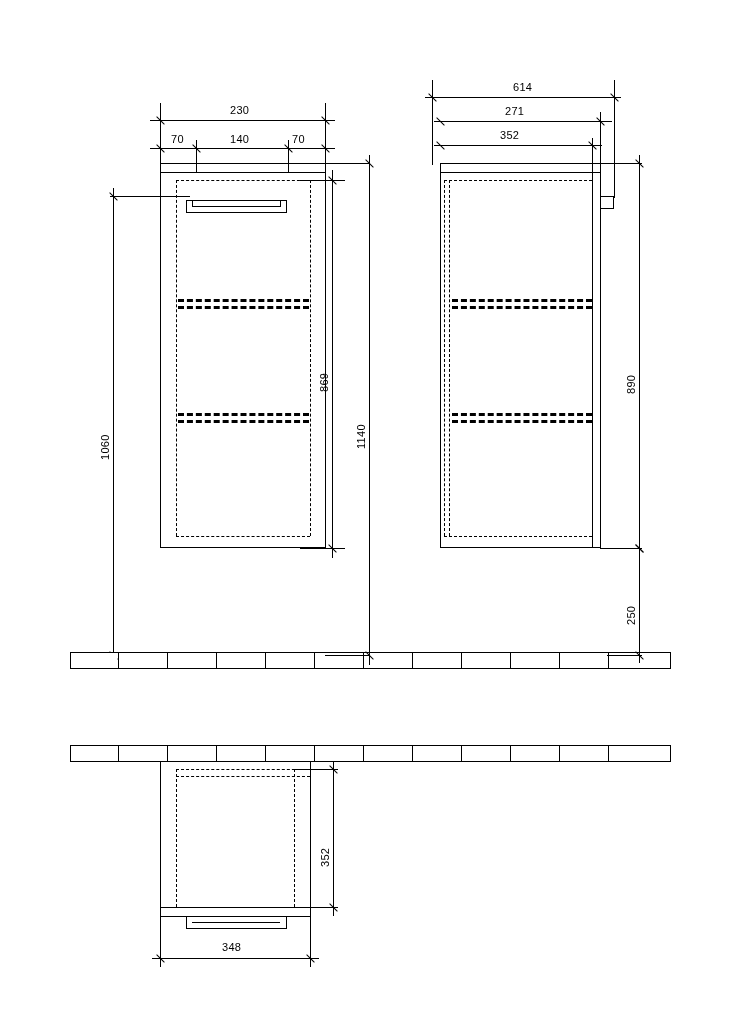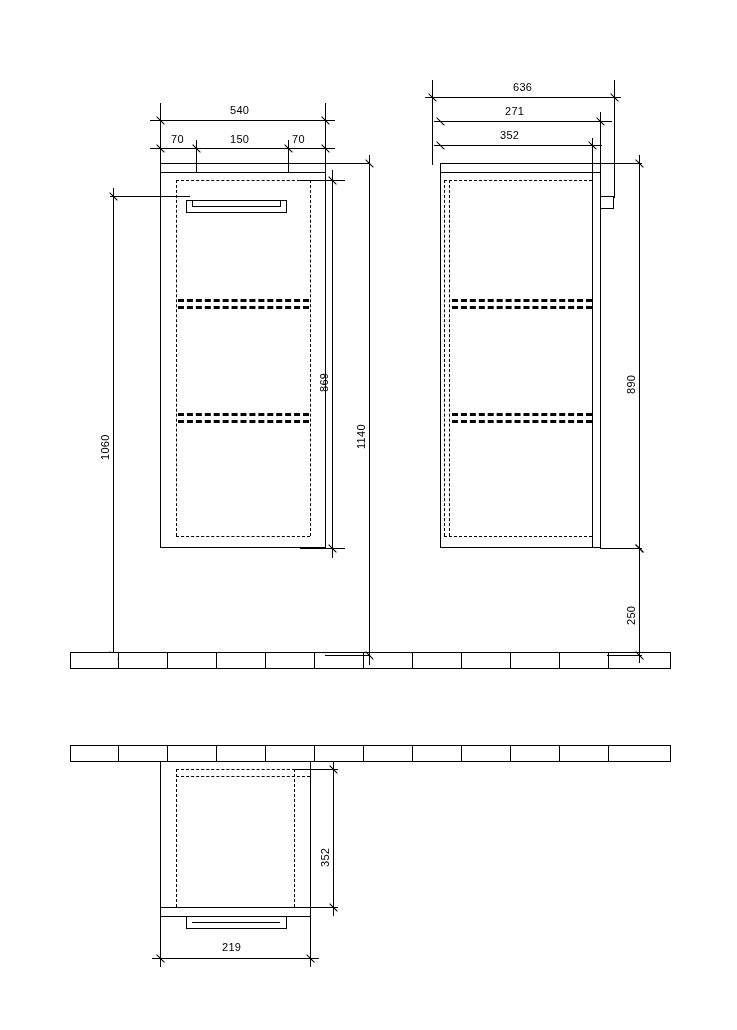--- a/index.html
+++ b/index.html
@@ -63,31 +63,31 @@
   <div class="ln v" style="left:286px;top:200px;height:13px;"></div>
   <div class="ln h" style="left:192px;top:206px;width:88px;"></div>
   <div class="ln v" style="left:192px;top:200px;height:7px;"></div>
   <div class="ln v" style="left:280px;top:200px;height:7px;"></div>
 
   <div class="ln v" style="left:160px;top:103px;height:60px;"></div>
   <div class="ln v" style="left:325px;top:103px;height:60px;"></div>
   <div class="ln h" style="left:150px;top:120px;width:185px;"></div>
   <div class="tick" style="left:155px;top:120px;"></div>
   <div class="tick" style="left:320px;top:120px;"></div>
-  <div class="dim-txt" style="left:230px;top:104px;">540</div>
+  <div class="dim-txt" style="left:230px;top:104px;">230</div>
 
   <div class="ln h" style="left:150px;top:148px;width:185px;"></div>
   <div class="ln v" style="left:196px;top:140px;height:32px;"></div>
   <div class="ln v" style="left:288px;top:140px;height:32px;"></div>
   <div class="tick" style="left:155px;top:148px;"></div>
   <div class="tick" style="left:191px;top:148px;"></div>
   <div class="tick" style="left:283px;top:148px;"></div>
   <div class="tick" style="left:320px;top:148px;"></div>
   <div class="dim-txt" style="left:171px;top:133px;">70</div>
-  <div class="dim-txt" style="left:230px;top:133px;">150</div>
+  <div class="dim-txt" style="left:230px;top:133px;">140</div>
   <div class="dim-txt" style="left:292px;top:133px;">70</div>
 
   <div class="ln h" style="left:300px;top:180px;width:45px;"></div>
   <div class="ln h" style="left:300px;top:548px;width:45px;"></div>
   <div class="ln v" style="left:332px;top:170px;height:388px;"></div>
   <div class="tick" style="left:327px;top:180px;"></div>
   <div class="tick" style="left:327px;top:548px;"></div>
   <div class="dim-txt vert" style="left:330px;top:380px;">869</div>
 
   <div class="ln h" style="left:325px;top:163px;width:45px;"></div>
@@ -122,21 +122,21 @@
 
   <div class="ln h" style="left:600px;top:196px;width:14px;"></div>
   <div class="ln h" style="left:600px;top:208px;width:14px;"></div>
   <div class="ln v" style="left:613px;top:196px;height:13px;"></div>
 
   <div class="ln v" style="left:432px;top:80px;height:85px;"></div>
   <div class="ln v" style="left:614px;top:80px;height:118px;"></div>
   <div class="ln h" style="left:425px;top:97px;width:196px;"></div>
   <div class="tick" style="left:427px;top:97px;"></div>
   <div class="tick" style="left:609px;top:97px;"></div>
-  <div class="dim-txt" style="left:513px;top:81px;">636</div>
+  <div class="dim-txt" style="left:513px;top:81px;">614</div>
 
   <div class="ln h" style="left:434px;top:121px;width:178px;"></div>
   <div class="ln v" style="left:600px;top:112px;height:52px;"></div>
   <div class="tick" style="left:435px;top:121px;"></div>
   <div class="tick" style="left:595px;top:121px;"></div>
   <div class="dim-txt" style="left:505px;top:105px;">271</div>
 
   <div class="ln h" style="left:434px;top:145px;width:168px;"></div>
   <div class="ln v" style="left:592px;top:138px;height:38px;"></div>
   <div class="tick" style="left:435px;top:145px;"></div>
@@ -222,15 +222,15 @@
   <div class="ln v" style="left:333px;top:761px;height:155px;"></div>
   <div class="tick" style="left:328px;top:769px;"></div>
   <div class="tick" style="left:328px;top:907px;"></div>
   <div class="dim-txt vert" style="left:331px;top:855px;">352</div>
 
   <div class="ln v" style="left:160px;top:907px;height:60px;"></div>
   <div class="ln v" style="left:310px;top:907px;height:60px;"></div>
   <div class="ln h" style="left:152px;top:958px;width:167px;"></div>
   <div class="tick" style="left:155px;top:958px;"></div>
   <div class="tick" style="left:305px;top:958px;"></div>
-  <div class="dim-txt" style="left:222px;top:941px;">219</div>
+  <div class="dim-txt" style="left:222px;top:941px;">348</div>
 
 </div>
 
 </body></html>

